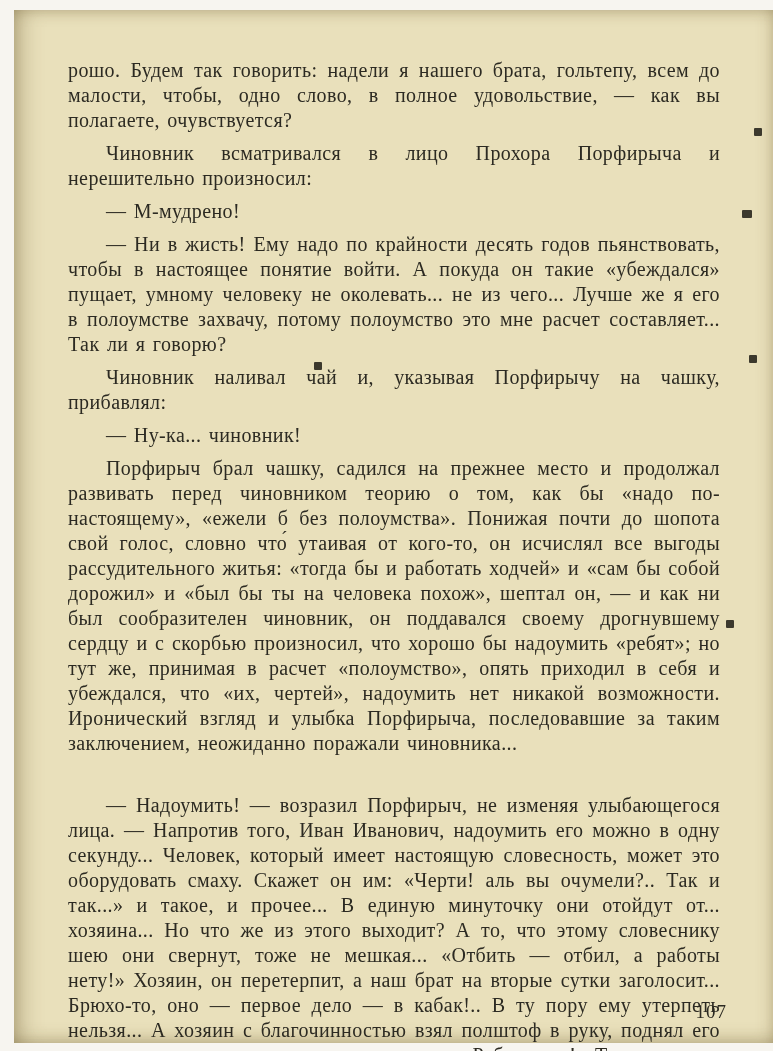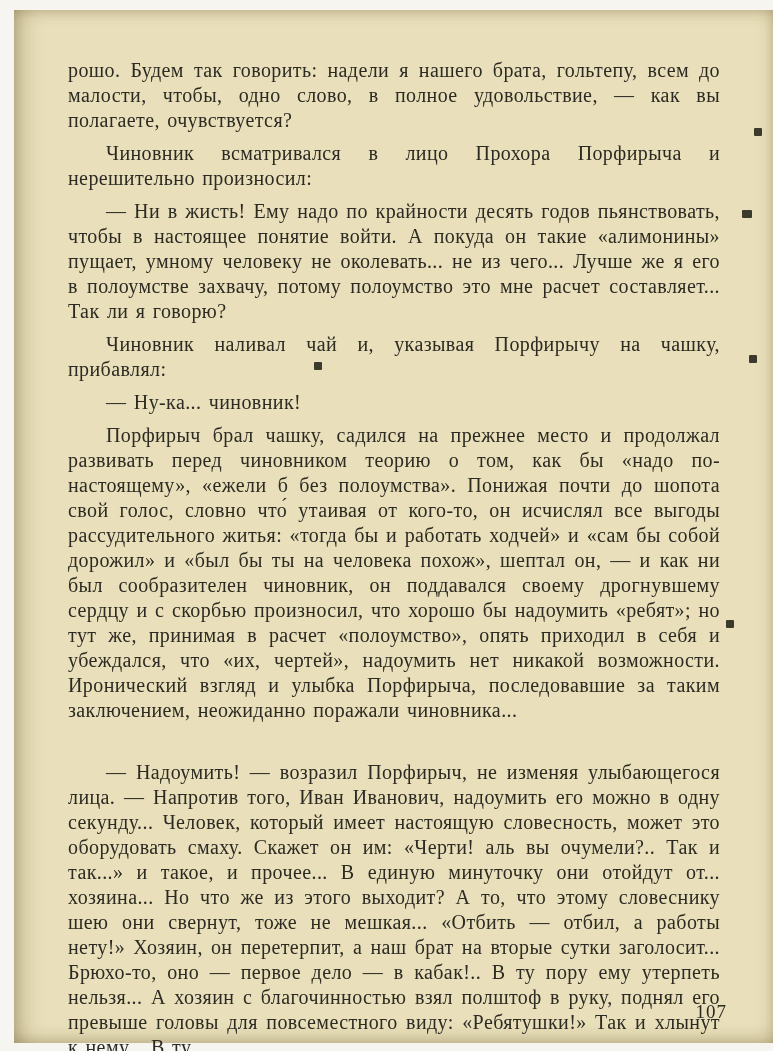--- a/index.html
+++ b/index.html
@@ -48,21 +48,22 @@
   }
 </style>
 </head>
 <body>
 
 <main class="paper">
 
   <div class="text-block">
     <p class="para no-indent">рошо. Будем так говорить: надели я нашего брата, гольтепу, всем до малости, чтобы, одно слово, в полное удовольствие, — как вы полагаете, очувствуется?</p>
     <p class="para">Чиновник всматривался в лицо Прохора Порфирыча и нерешительно произносил:</p>
-    <p class="para">— Ни в жисть! Ему надо по крайности десять годов пьянствовать, чтобы в настоящее понятие войти. А покуда он такие «алимонины» пущает, умному человеку не околевать... не из чего... Лучше же я его в полоумстве захвачу, потому полоумство это мне расчет составляет... Так ли я говорю?</p>
+    <p class="para">— М-мудрено!</p>
+    <p class="para">— Ни в жисть! Ему надо по крайности десять годов пьянствовать, чтобы в настоящее понятие войти. А покуда он такие «убеждался» пущает, умному человеку не околевать... не из чего... Лучше же я его в полоумстве захвачу, потому полоумство это мне расчет составляет... Так ли я говорю?</p>
     <p class="para">Чиновник наливал чай и, указывая Порфирычу на чашку, прибавлял:</p>
     <p class="para">— Ну-ка... чиновник!</p>
     <p class="para">Порфирыч брал чашку, садился на прежнее место и продолжал развивать перед чиновником теорию о том, как бы «надо по-настоящему», «ежели б без полоумства». Понижая почти до шопота свой голос, словно что́ утаивая от кого-то, он исчислял все выгоды рассудительного житья: «тогда бы и работать ходчей» и «сам бы собой дорожил» и «был бы ты на человека похож», шептал он, — и как ни был сообразителен чиновник, он поддавался своему дрогнувшему сердцу и с скорбью произносил, что хорошо бы надоумить «ребят»; но тут же, принимая в расчет «полоумство», опять приходил в себя и убеждался, что «их, чертей», надоумить нет никакой возможности. Иронический взгляд и улыбка Порфирыча, последовавшие за таким заключением, неожиданно поражали чиновника...</p>
     <p class="para gap">— Надоумить! — возразил Порфирыч, не изменяя улыбающегося лица. — Напротив того, Иван Иванович, надоумить его можно в одну секунду... Человек, который имеет настоящую словесность, может это оборудовать смаху. Скажет он им: «Черти! аль вы очумели?.. Так и так...» и такое, и прочее... В единую минуточку они отойдут от... хозяина... Но что же из этого выходит? А то, что этому словеснику шею они свернут, тоже не мешкая... «Отбить — отбил, а работы нету!» Хозяин, он перетерпит, а наш брат на вторые сутки заголосит... Брюхо-то, оно — первое дело — в кабак!.. В ту пору ему утерпеть нельзя... А хозяин с благочинностью взял полштоф в руку, поднял его превыше головы для повсеместного виду: «Ребятушки!» Так и хлынут к нему... В ту</p>
   </div>
 
   <div class="page-number">107</div>
 
   <span class="speck" style="left: 728px; top: 200px; width: 10px; height: 7px;"></span>
   <span class="speck" style="left: 740px; top: 118px; width: 4px; height: 4px;"></span>

